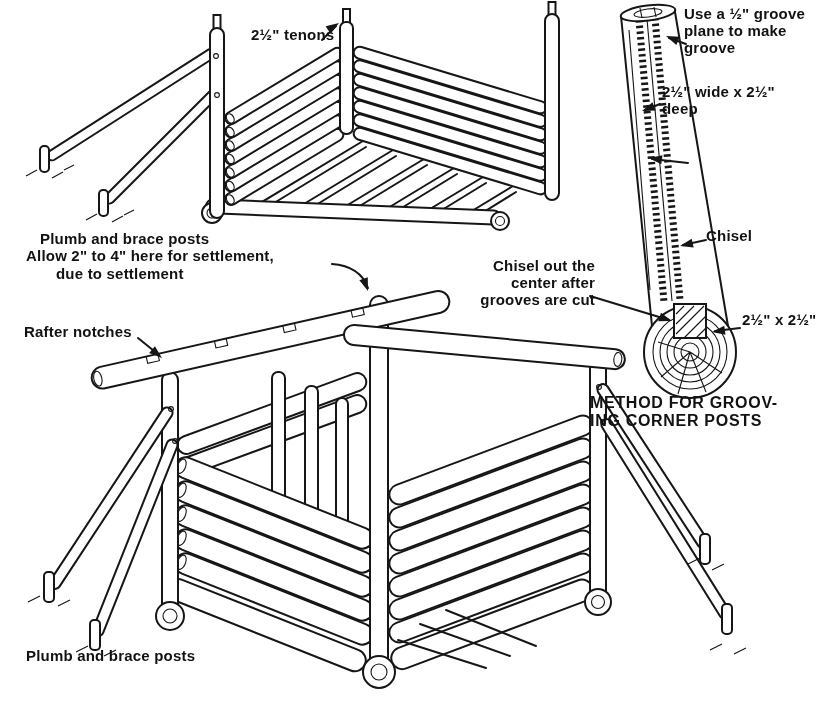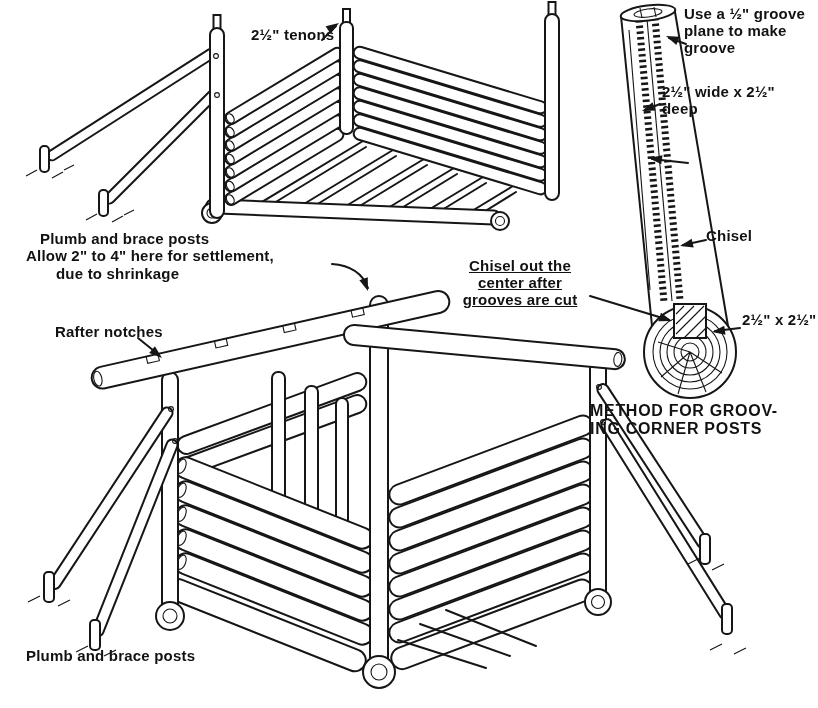--- a/index.html
+++ b/index.html
@@ -1,22 +1,22 @@
 <!DOCTYPE html>
 <html><head>
 <meta charset="utf-8">
 <style>
   * { margin:0; padding:0; box-sizing:border-box; }
   html,body { width:818px; height:708px; background:#ffffff; }
   body { position:relative; overflow:hidden; font-family:"Liberation Sans", sans-serif; color:#121212; }
   .stage { position:absolute; left:0; top:0; width:818px; height:708px; }
   svg.art { position:absolute; left:0; top:0; }
   .lbl { position:absolute; font-size:15px; font-weight:600; line-height:1.12; letter-spacing:.2px; white-space:pre-line; color:#121212; }
-  .caption { font-size:16px; font-weight:700; letter-spacing:.7px; line-height:1.15; white-space:pre-line;margin-top:8px; }
-  .center { text-align:center;text-decoration:underline; }
+  .caption { font-size:16px; font-weight:700; letter-spacing:.7px; line-height:1.15; white-space:pre-line; }
+  .center { text-align:right; }
   
   .s    { fill:#ffffff; stroke:#161616; stroke-width:2; }
   .ln   { fill:none; stroke:#161616; stroke-width:2; stroke-linecap:round; }
   .thin { fill:none; stroke:#161616; stroke-width:1.1; }
   .band { fill:none; stroke:#161616; stroke-width:7; stroke-dasharray:2.5 3.2; }
   .ah   { fill:#161616; stroke:none; }
 </style>
 </head>
 <body>
 
@@ -284,17 +284,17 @@
 <div class="lbl" style="left:662px; top:84px;">2½" wide x 2½"
 deep</div>
 <div class="lbl" style="left:706px; top:228px;">Chisel</div>
 <div class="lbl center" style="left:445px; top:258px; width:150px;">Chisel out the
 center after
 grooves are cut</div>
 <div class="lbl" style="left:742px; top:312px;">2½" x 2½"</div>
 <div class="lbl caption" style="left:590px; top:394px;">METHOD FOR GROOV-
 ING CORNER POSTS</div>
 <div class="lbl" style="left:26px;  top:248px;">Allow 2" to 4" here for settlement,</div>
-<div class="lbl" style="left:56px;  top:266px;">due to shrinkage</div>
-<div class="lbl" style="left:24px;  top:324px;margin-left:31px;">Rafter notches</div>
+<div class="lbl" style="left:56px;  top:266px;">due to settlement</div>
+<div class="lbl" style="left:24px;  top:324px;">Rafter notches</div>
 <div class="lbl" style="left:26px;  top:648px;">Plumb and brace posts</div>
 
 </div>
 
 </body></html>

